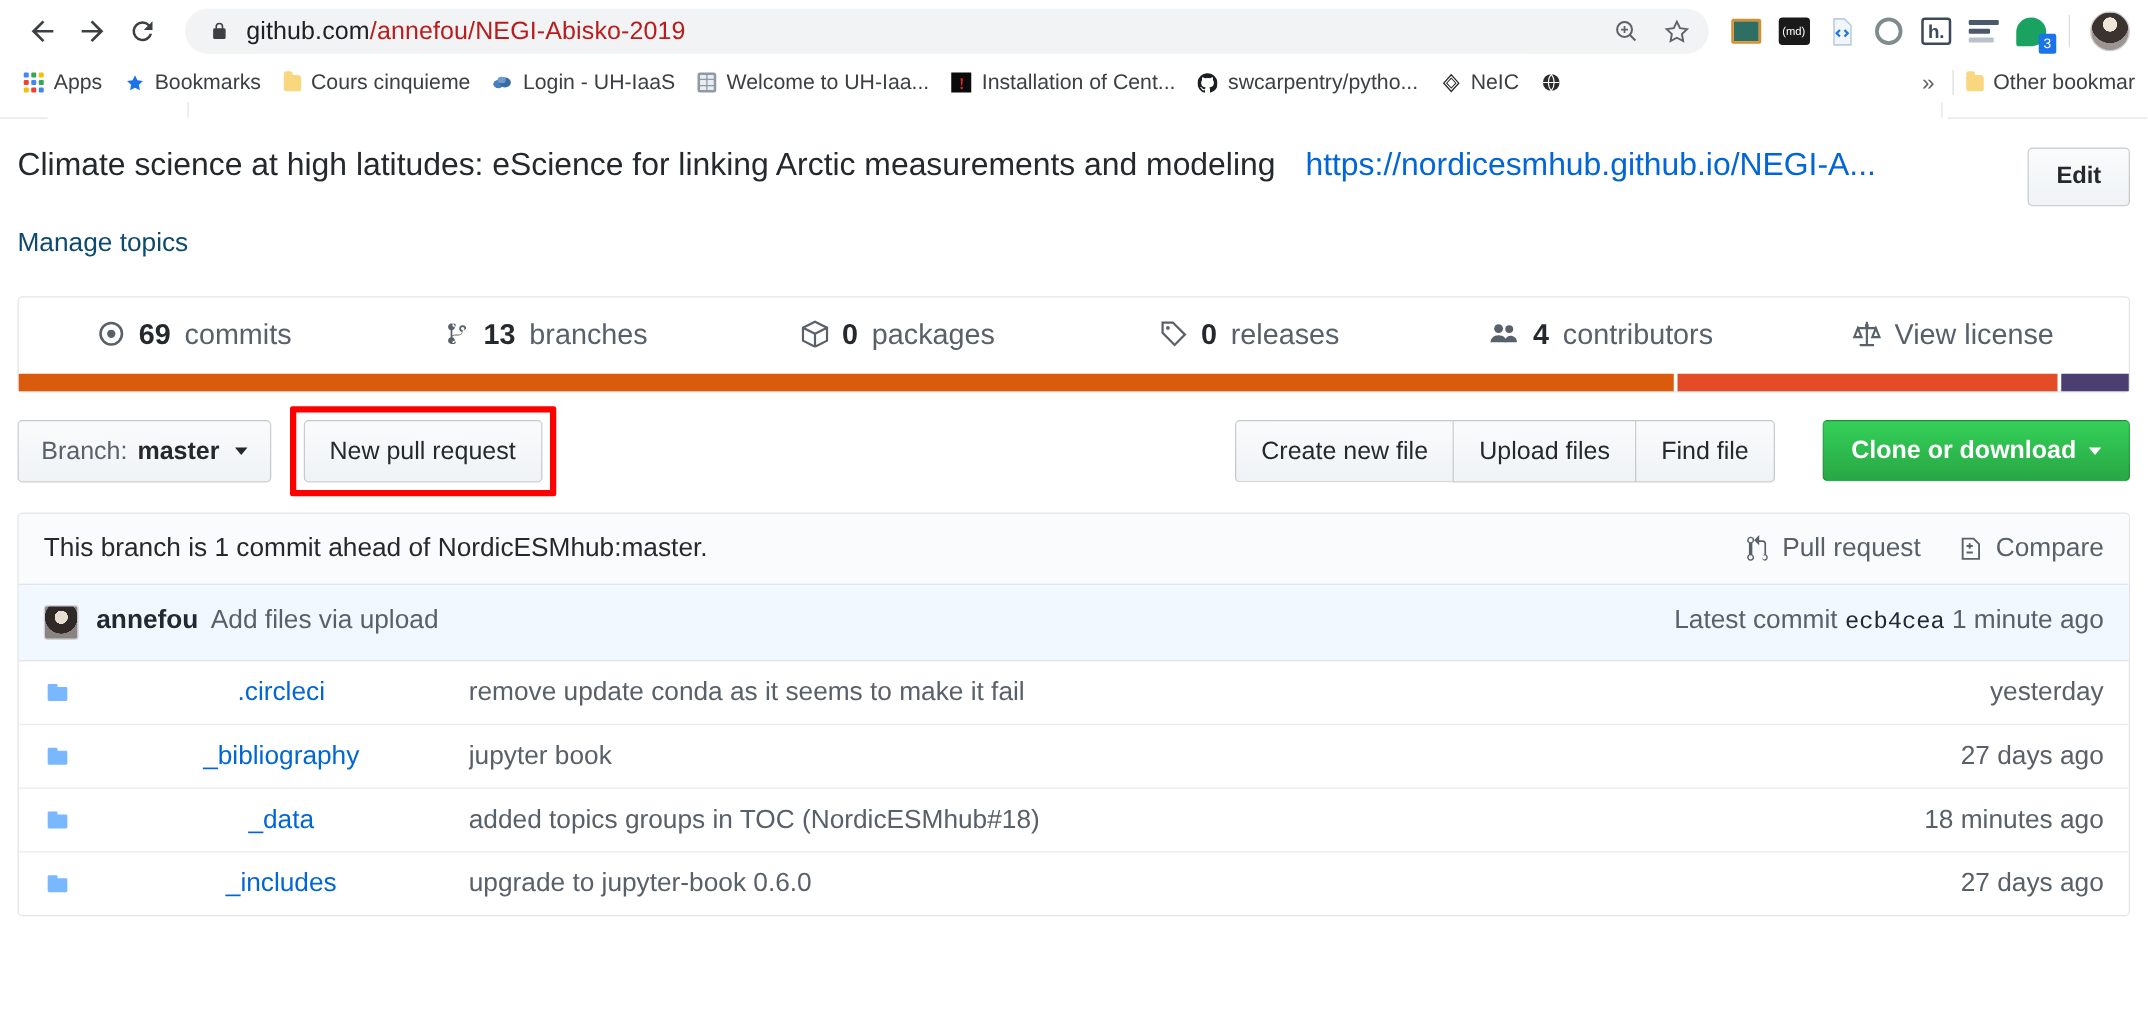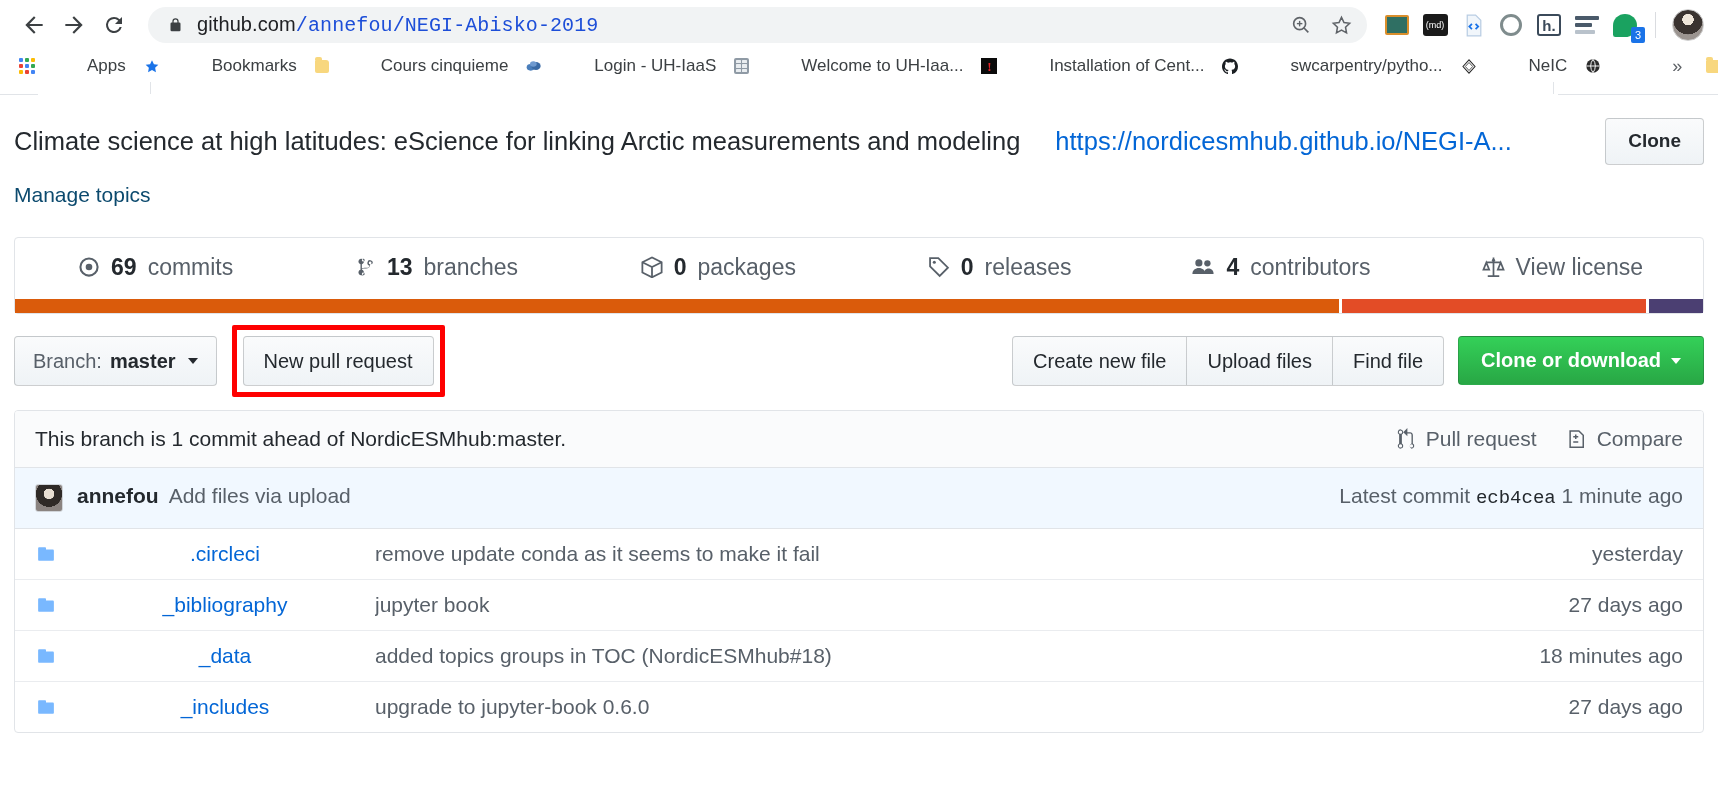--- a/index.html
+++ b/index.html
@@ -41,21 +41,21 @@
   }
   .lock { margin-right: 14px; color:#3c4043; display:flex; align-items:center;}
   .url {
     font-size: 20px;
     color: #202124;
     white-space: nowrap;
     overflow: hidden;
     text-overflow: ellipsis;
     letter-spacing: 0.1px;
   }
-  .url .dim { color: #1d4ed8; font-family: Liberation Mono, monospace; }
+  .url .dim { color: #b91c1c; }
   .omni-icons { margin-left: auto; display:flex; align-items:center; gap: 18px; padding-left: 16px;}
   .omni-icons svg { display:block; color:#5f6368; }
 
   .ext-icons {
     display: flex; align-items: center; gap: 10px;
     padding-left: 16px;
     flex: 0 0 auto;
   }
   .ext {
     width: 28px; height: 28px;
@@ -94,21 +94,21 @@
     display:flex; align-items:center;
     padding: 0 10px;
     gap: 0px;
     font-size: 17px;
     color: #3c4043;
     background:#fff;
     white-space: nowrap;
     position: relative;
   }
   .bm { display:flex; align-items:center; gap:8px; padding: 3px 9px; border-radius:4px; flex:0 0 auto;}
-  .bm-label { font-size:17px; color:#3c4043;margin-left:44px; }
+  .bm-label { font-size:17px; color:#3c4043; }
   .apps-grid { display:grid; grid-template-columns: repeat(3, 4px); grid-template-rows: repeat(3,4px); gap:2px; }
   .apps-grid i { display:block;width:4px;height:4px;border-radius:1px; }
   .folder-ico { width:14px;height:13px;background:#f8d77e; border-radius:1px 3px 2px 2px; position:relative;}
   .folder-ico::before{content:"";position:absolute;top:-3px;left:0;width:7px;height:3px;background:#f8d77e;border-radius:2px 2px 0 0;}
   .fav { width:16px;height:16px;display:flex;align-items:center;justify-content:center;flex:0 0 auto;}
   .fav-welcome { width:15px;height:16px;background:#8f9aa5;border-radius:2px;display:grid;grid-template-columns:repeat(2,1fr);gap:1px;padding:2px;}
   .fav-welcome i{background:#e9edf0;display:block;border-radius:0.5px;}
   .fav-cent { width:16px;height:16px;background:#0a0a0a; display:flex;align-items:center;justify-content:center;}
   .fav-cent b{ color:#e8232a; font-size:13px; line-height:1; font-family:"Liberation Serif",serif;}
   .fav-neic { color:#2b2b2b; font-size:15px; line-height:1;}
@@ -126,23 +126,23 @@
   .left-strip {
     position:absolute; left:0; top:0; width:38px; height:13px;
     border-bottom:1px solid #e1e4e8;
   }
   .right-strip {
     position:absolute; right:0; top:0; width:160px; height:13px;
     border-bottom:1px solid #e1e4e8;
   }
 
   .desc-row {
-    display:flex; align-items:center;
+    display:flex; 
     padding: 36px 14px 0 14px;
-    gap: 15px;
+    gap: 4px;
   }
   .desc-text {
     font-size: 25.5px;
     color: #24292e;
     font-weight: 400;
     white-space: nowrap;
   }
   .desc-url {
     font-size: 25.5px;
     color: #0366d6;
@@ -217,21 +217,21 @@
   .hl-wrap { position: relative; margin-left: 26px; }
   .hl-box {
     position:absolute;
     left: -11px; top: -11px; right: -11px; bottom: -11px;
     border: 5px solid #fe0000;
     border-radius: 2px;
     pointer-events:none;
   }
   .btn-newpr { font-size: 20px; padding: 12px 20px; position:relative; }
 
-  .right-btns { margin-left:auto; display:flex; align-items:center; }
+  .right-btns { margin-left:auto; display:flex; align-items:center;gap:24px; }
   .btn-group { display:flex; }
   .btn-group .btn { border-radius:0; border-right-width:0; padding: 12px 20px; font-size:20px; }
   .btn-group .btn:first-child { border-radius:4px 0 0 4px; }
   .btn-group .btn:last-child { border-radius:0 4px 4px 0; border-right-width:1px; }
   .btn-clone {
     margin-left: 14px;
     background: linear-gradient(#34d058, #28a745);
     border: 1px solid rgba(27,31,35,0.2);
     border-radius:4px;
     color:#fff;
@@ -474,21 +474,21 @@
   </div>
 
   <div class="content">
     <div class="left-strip"></div>
     <div class="ghost-tab"></div>
     <div class="right-strip"></div>
 
     <div class="desc-row">
       <span class="desc-text">Climate science at high latitudes: eScience for linking Arctic measurements and modeling</span>
       <a class="desc-url">https://nordicesmhub.github.io/NEGI-A...</a>
-      <button class="btn btn-edit">Clone</button>
+      <button class="btn btn-edit">Edit</button>
     </div>
 
     <div class="manage-topics">Manage topics</div>
 
     <div class="stats-box">
       <div class="stats">
         <div class="stat">
           <span>
               <svg width="22" height="22" viewBox="0 0 16 16">
                 <path d="M8 1a7 7 0 1 0 0 14A7 7 0 0 0 8 1zm0 1.5A5.5 5.5 0 1 1 8 13.5 5.5 5.5 0 0 1 8 2.5z"></path>

